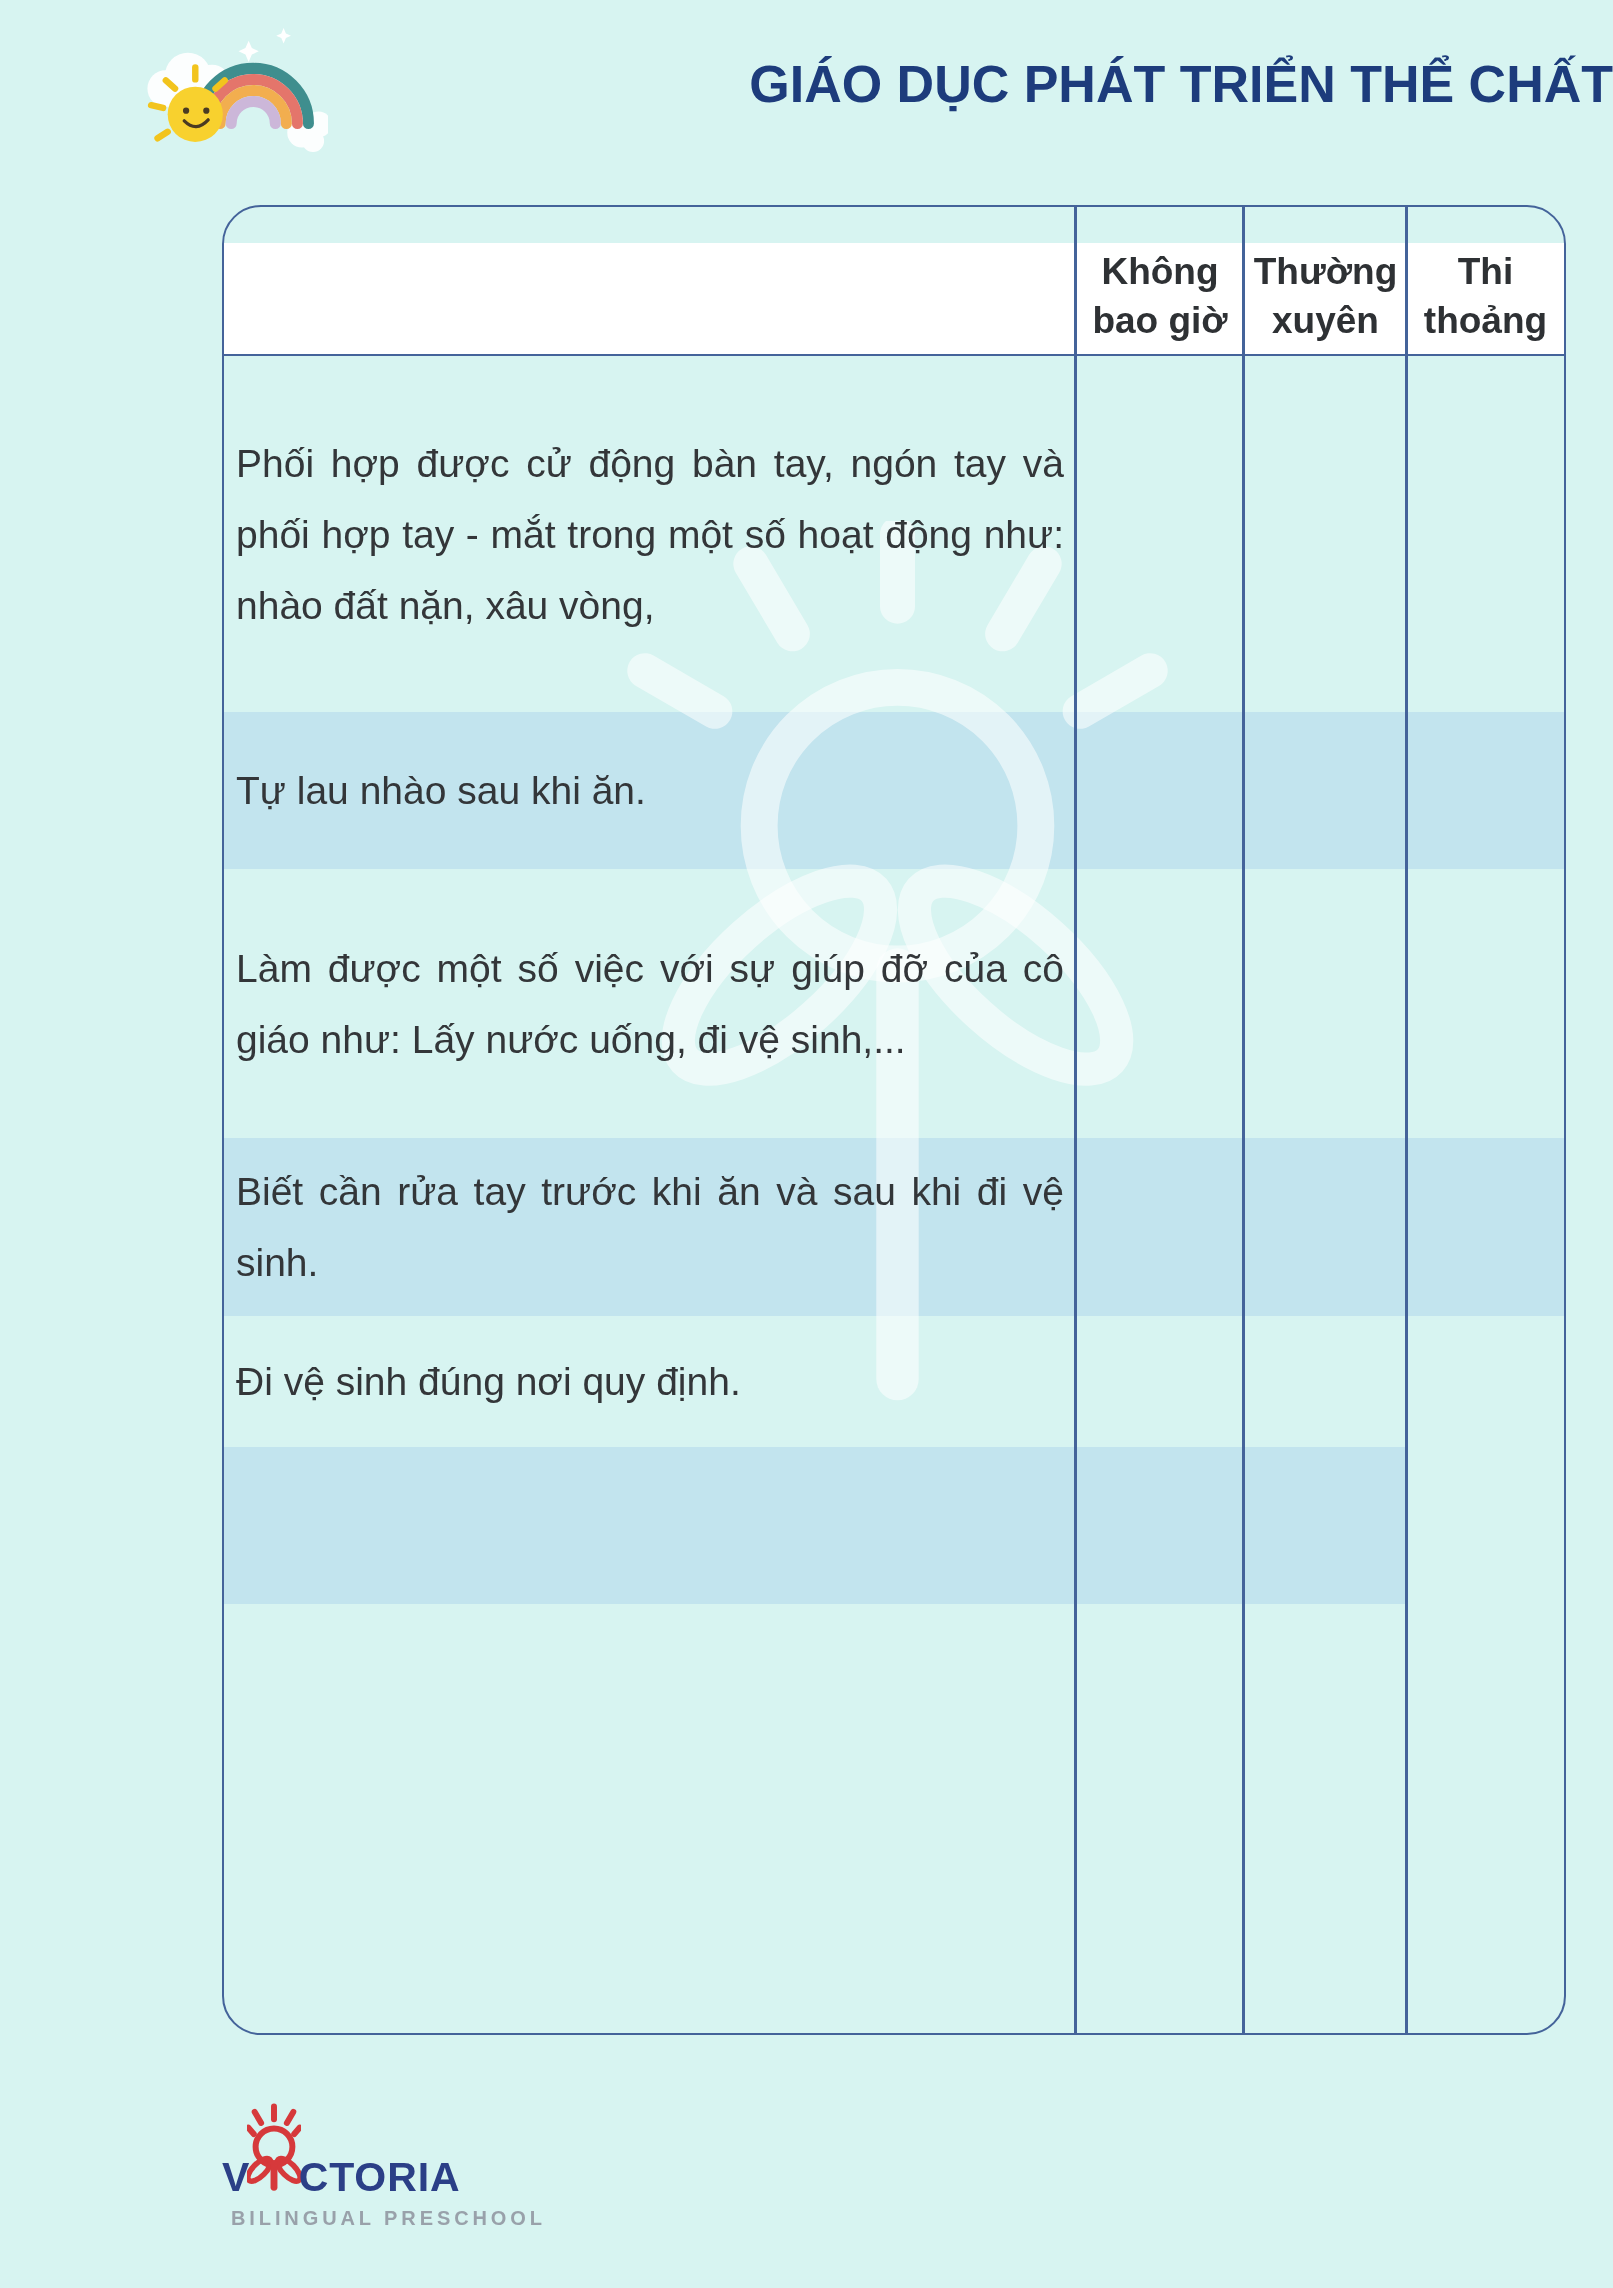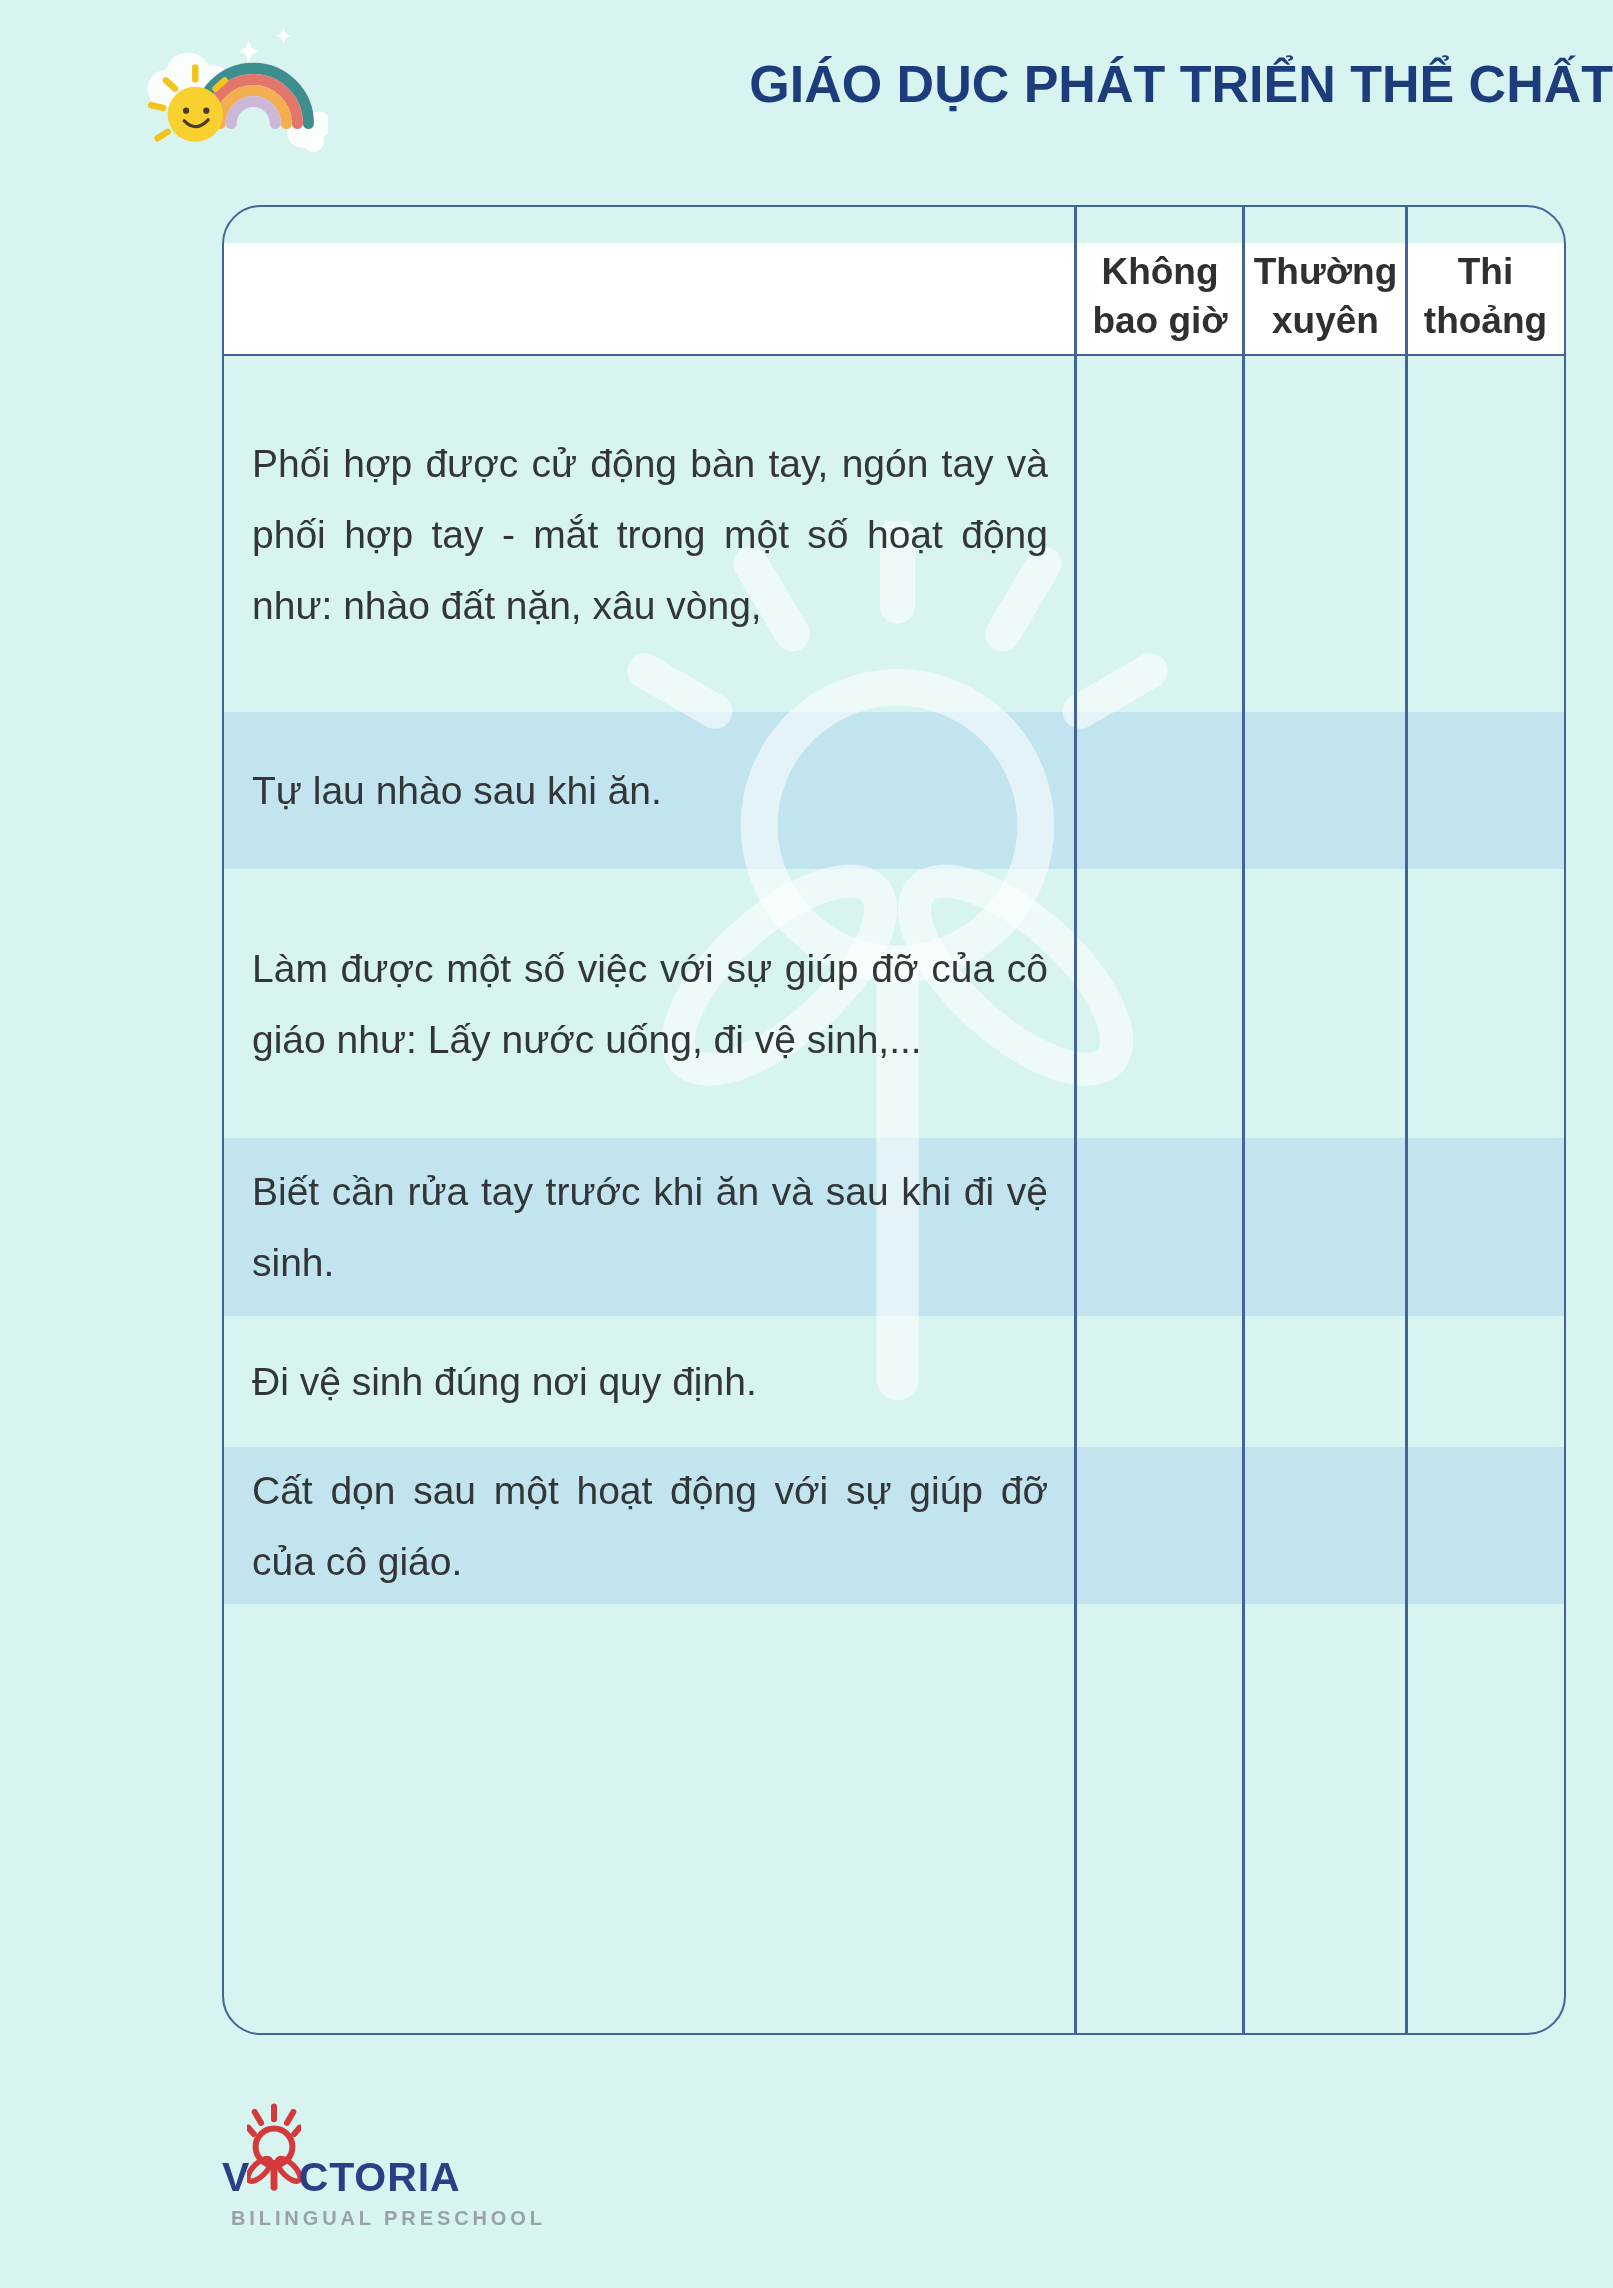--- a/index.html
+++ b/index.html
@@ -53,21 +53,21 @@
     border-bottom:2.8px solid var(--border);
     display:flex;align-items:center;justify-content:center;
     text-align:center;
     font-size:37px;font-weight:600;color:#2e3134;
     line-height:1.32;padding:0 7.4px 3.7px 7.4px;
   }
   .cell{background:transparent;}
   .cell.shaded{background:var(--band);}
   .text-cell{
     display:flex;align-items:center;
-    padding:0 28px;
+    padding:0 12px;
     justify-content:center;
   }
   .text-cell span{
     position:relative;z-index:2;
     display:block;width:100%;
     font-size:39px;line-height:71px;color:var(--text);
     text-align:justify;
   }
   .vline{
     position:absolute;top:0;bottom:0;width:2.8px;
@@ -187,23 +187,20 @@
         </div>
         <div class="cell shaded"></div>
         <div class="cell shaded"></div>
         <div class="cell shaded"></div>
         <div class="cell text-cell">
           <span>Đi vệ sinh đúng nơi quy định.</span>
         </div>
         <div class="cell"></div>
         <div class="cell"></div>
         <div class="cell"></div>
-        <div class="cell text-cell shaded">
-          <span>Cất dọn sau một hoạt động với sự giúp đỡ của cô giáo.</span>
-        </div>
         <div class="cell shaded"></div>
         <div class="cell shaded"></div>
         <div class="cell shaded"></div>
         <div class="cell"></div>
         <div class="cell"></div>
         <div class="cell"></div>
         <div class="cell"></div>
       </div>
 
     <svg class="watermark" width="701" height="923" viewBox="0 0 760 1000">

